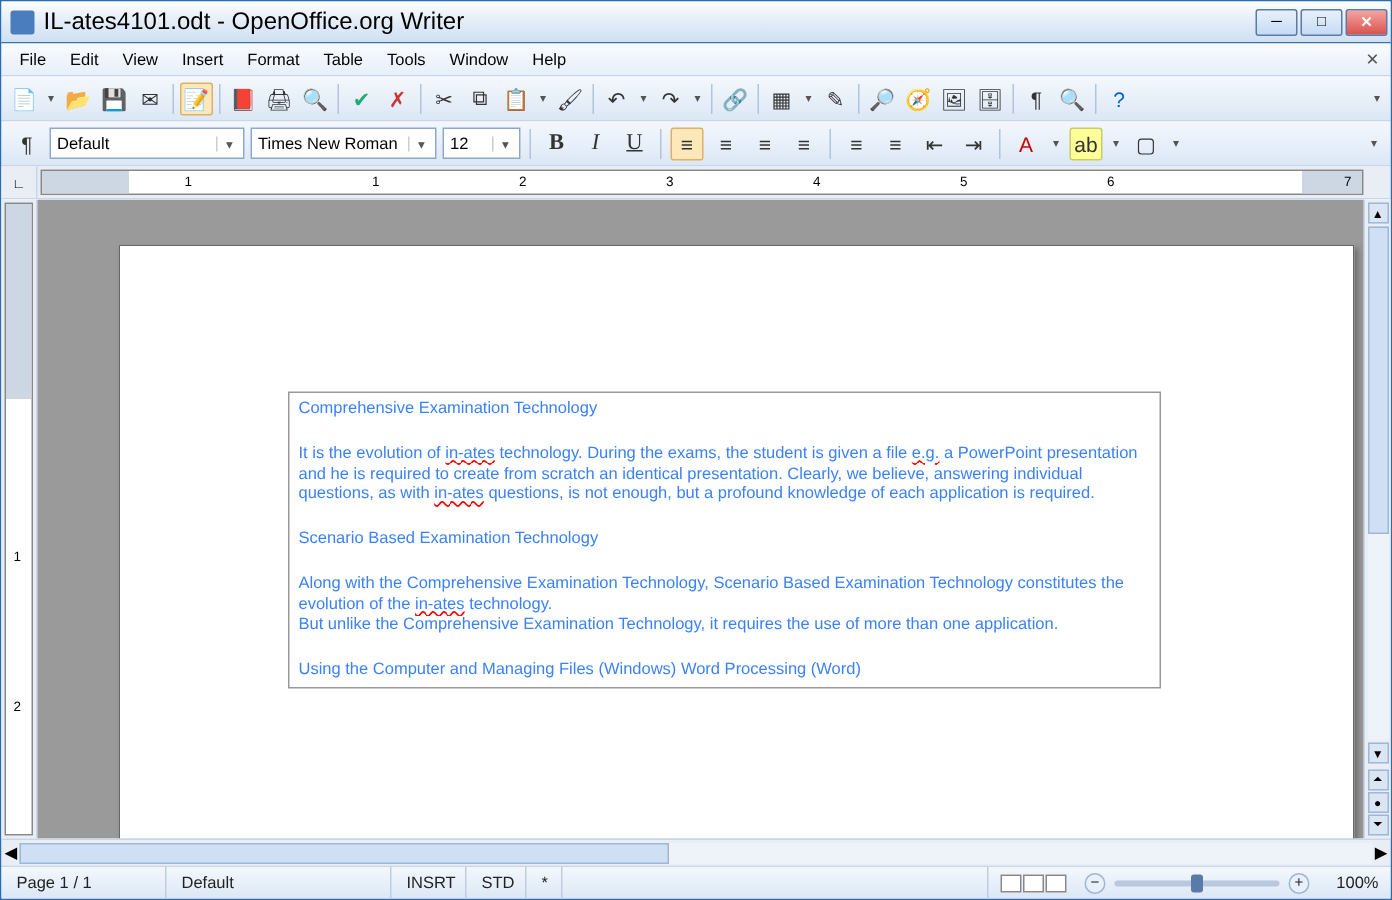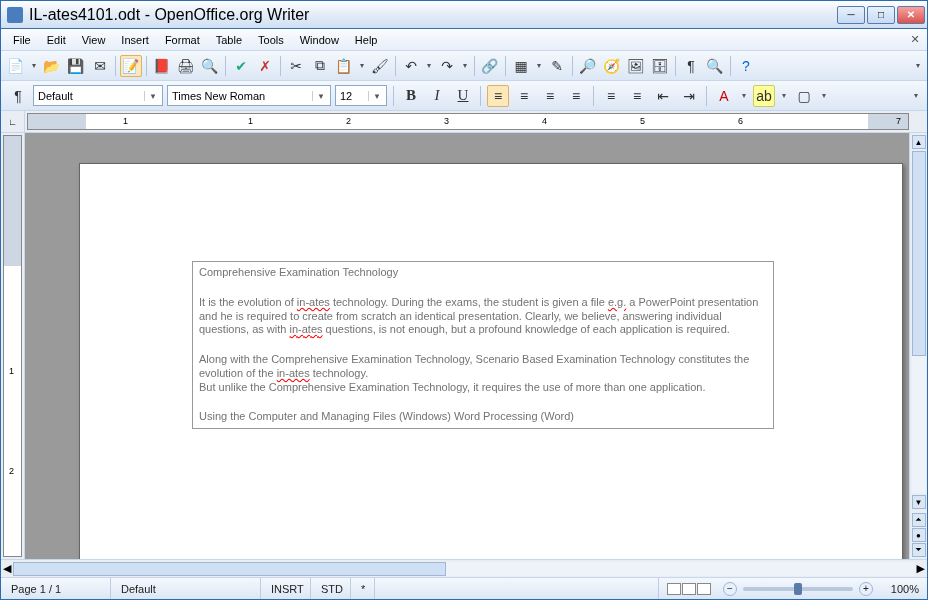--- a/index.html
+++ b/index.html
@@ -29,21 +29,21 @@
 .hruler{flex:1;background:#fff;position:relative;overflow:hidden;border:1px solid #888;margin:2px 18px 2px 2px}
 .hruler .num{position:absolute;top:2px;font-size:9px;color:#000}
 .hruler .shade{position:absolute;top:0;bottom:0;background:#cdd7e4}
 .workarea{flex:1;display:flex;overflow:hidden;background:#fff}
 .vruler-col{width:24px;background:#e9eef5;border-right:1px solid #c7d6eb;display:flex;flex-direction:column}
 .vruler{flex:1;background:#fff;border:1px solid #888;margin:2px;position:relative;overflow:hidden}
 .vruler .shade{position:absolute;left:0;right:0;background:#cdd7e4}
 .vruler .num{position:absolute;left:5px;font-size:9px}
 .canvas{flex:1;background:#9a9a9a;overflow:hidden;position:relative}
 .page{position:absolute;left:54px;top:30px;width:824px;height:820px;background:#fff;border:1px solid #666;box-shadow:2px 2px 4px rgba(0,0,0,.3)}
-.textframe{position:absolute;left:112px;top:97px;width:582px;border:1px solid #999;padding:4px 6px;font-family:"Times New Roman",serif;font-size:16px;line-height:1.25;color:#737373}
+.textframe{position:absolute;left:112px;top:97px;width:582px;border:1px solid #999;padding:4px 6px;font-family:"Times New Roman",serif;font-size:16px;line-height:1.25;color:#3b82f6}
 .textframe p{margin-bottom:16px}
 .sp-err{text-decoration:underline wavy red}
 .vscroll{width:18px;background:#e9eef5;border-left:1px solid #c7d6eb;display:flex;flex-direction:column;align-items:center;padding:2px 0;gap:2px}
 .vscroll .arr,.hscroll .arr{width:14px;height:14px;background:#dbe6f4;border:1px solid #9fb6d4;font-size:8px;display:flex;align-items:center;justify-content:center}
 .vscroll .track{flex:1;width:14px;background:#eef3fa;position:relative}
 .vscroll .thumb{position:absolute;left:0;right:0;top:0;height:60%;background:#cfe0f4;border:1px solid #9fb6d4}
 .navset{display:flex;flex-direction:column;gap:1px;margin-top:2px}
 .hscroll-row{height:18px;background:#e9eef5;border-top:1px solid #c7d6eb;display:flex;align-items:center;padding:0 2px}
 .hscroll-row .track{flex:1;height:14px;background:#eef3fa;position:relative;margin:0 2px}
 .hscroll-row .thumb{position:absolute;top:0;bottom:0;left:0;width:48%;background:#cfe0f4;border:1px solid #9fb6d4}
@@ -128,21 +128,21 @@
     <div style="flex:1"></div>
     <div class="drop">▾</div>
   </div>
 
   <div class="fmt-toolbar">
     <div class="tbtn">¶</div>
     <div class="combo" style="width:130px">
         <span>Default</span>
         <span class="carr">▾</span>
       </div>
-    <div class="combo" style="width:164px">
+    <div class="combo" style="width:124px">
         <span>Times New Roman</span>
         <span class="carr">▾</span>
       </div>
     <div class="combo" style="width:52px">
         <span>12</span>
         <span class="carr">▾</span>
       </div>
     <div class="sep"></div>
     <div class="tbtn" style="font-weight:bold;font-family:serif;font-size:15px">B</div>
     <div class="tbtn" style="font-style:italic;font-family:serif;font-size:15px">I</div>
@@ -190,20 +190,21 @@
         <div class="shade" style="top:0;height:130px"></div>
         <div class="num" style="top:230px">1</div>
         <div class="num" style="top:330px">2</div>
       </div>
     </div>
     <div class="canvas">
       <div class="page">
         <div class="textframe">
           <p>Comprehensive Examination Technology</p>
           <p><span>It is the evolution of </span><span class="sp-err">in-ates</span><span> technology. During the exams, the student is given a file </span><span class="sp-err">e.g.</span><span> a PowerPoint presentation and he is required to create from scratch an identical presentation. Clearly, we believe, answering individual questions, as with </span><span class="sp-err">in-ates</span><span> questions, is not enough, but a profound knowledge of each application is required.</span></p>
+          <p>Scenario Based Examination Technology</p>
           <p style="margin-bottom:0"><span>Along with the Comprehensive Examination Technology, Scenario Based Examination Technology constitutes the evolution of the </span><span class="sp-err">in-ates</span><span> technology.</span></p>
           <p>But unlike the Comprehensive Examination Technology, it requires the use of more than one application.</p>
           <p style="margin-bottom:0">Using the Computer and Managing Files (Windows) Word Processing (Word)</p>
         </div>
       </div>
     </div>
     <div class="vscroll">
       <div class="arr">▲</div>
       <div class="track">
           <div class="thumb"></div>

